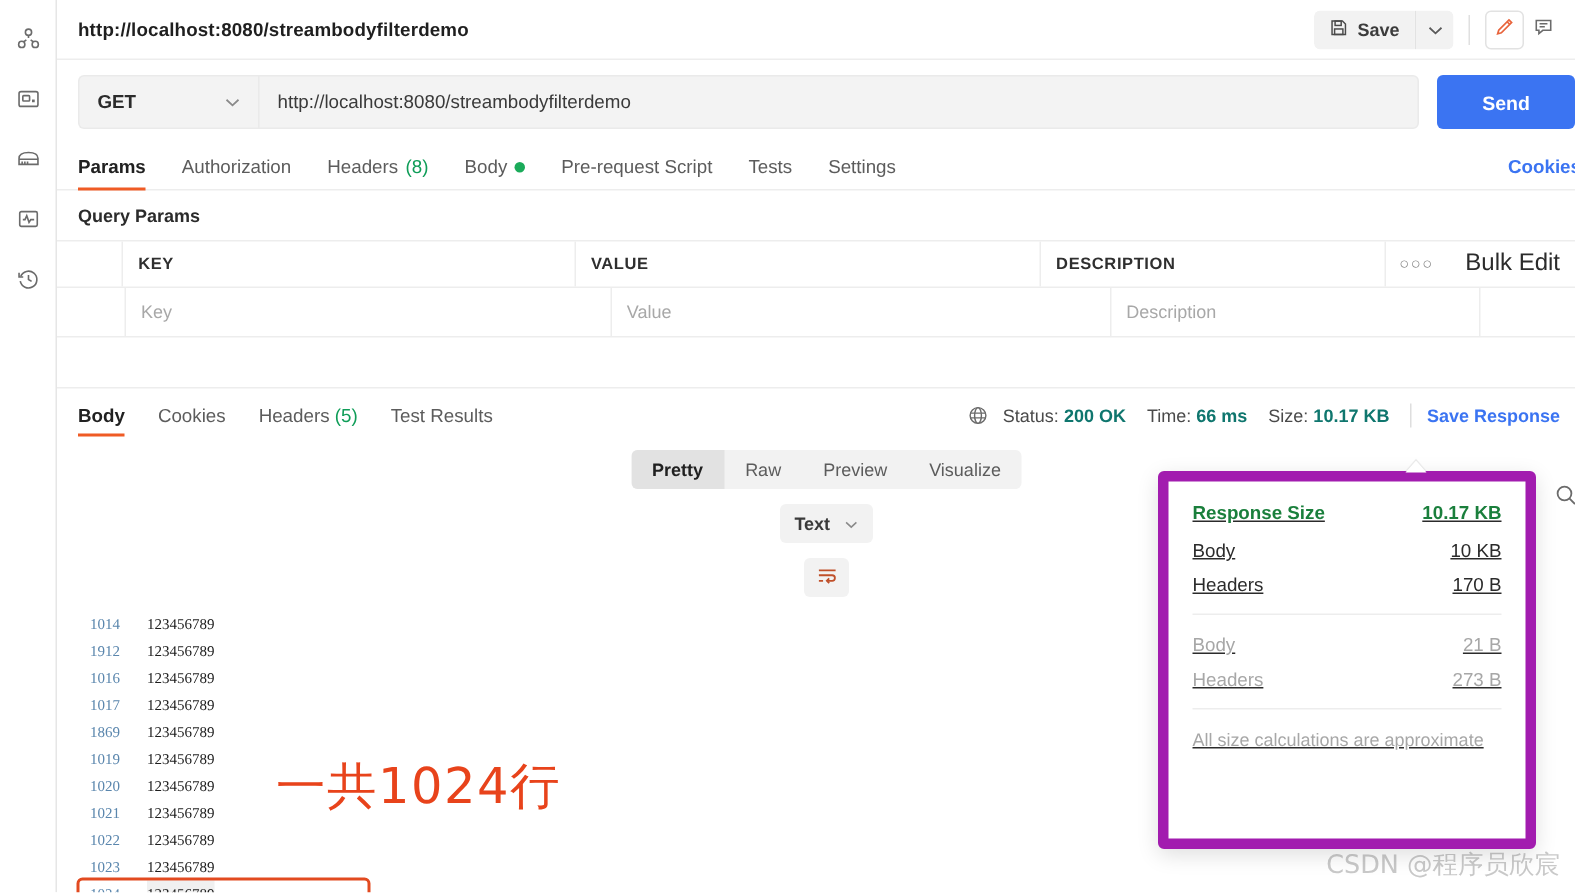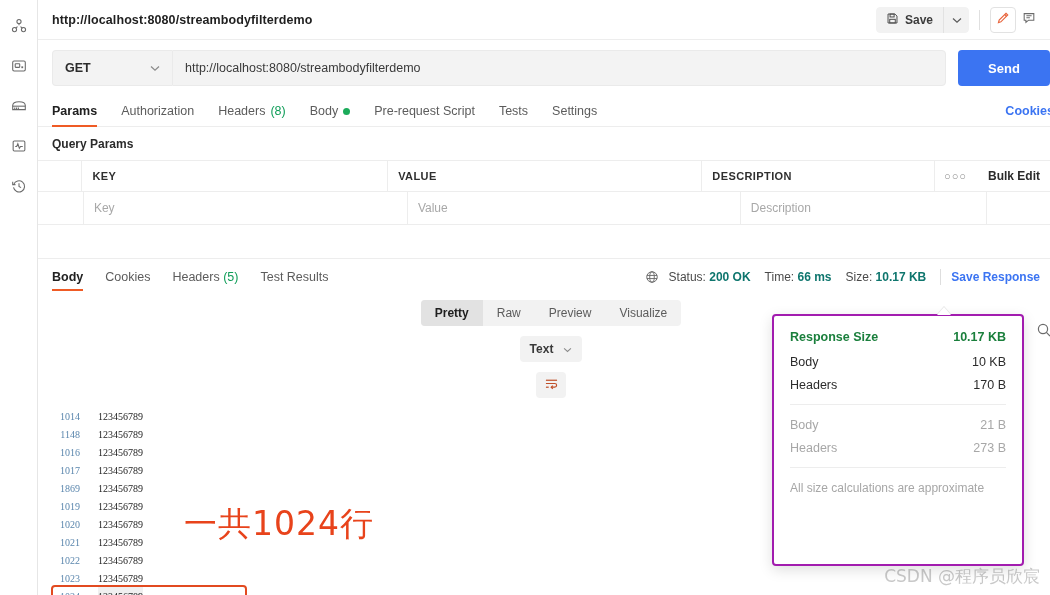--- a/index.html
+++ b/index.html
@@ -109,21 +109,21 @@
   .qrow.body { height:33px; }
   .qcell { display:flex; align-items:center; padding:0 10px; border-right:1px solid #ededed; }
   .qcell.chk { width:46px; }
   .qcell.key { width:325px; }
   .qcell.val { width:334px; }
   .qcell.desc { width:247px; }
   .qcell.dots { width:41px; justify-content:center; border-right:none; }
   .qcell.bulk { flex:1; border-right:none; padding-left:12px; }
   .qhead { font-size:11px; font-weight:700; color:#2f2f2f; letter-spacing:.4px; }
   .qph { font-size:12px; color:#a8a8a8; }
-  .bulk-link { font-size:12px; font-weight:700; color:#2b2b2b; white-space:nowrap; cursor:pointer; }
+  .bulk-link { font-size:16px; font-weight:400; color:#2b2b2b; white-space:nowrap; cursor:pointer; }
   .dots-ico { color:#8a8a8a; font-size:11px; letter-spacing:1px; cursor:pointer; }
   .qspacer { height:34px; border-bottom:1px solid #ededed; }
 
   
   .resp { position:relative; }
   .resptabs { display:flex; align-items:flex-end; padding:10px 0 0 14px; height:32px; position:relative; }
   .restab {
     position:relative; margin-right:22px; padding-bottom:7px;
     font-size:12.5px; color:#5c5c5c; cursor:pointer; white-space:nowrap;
   }
@@ -185,22 +185,22 @@
 
   
   .watermark {
     position:absolute; right:10px; bottom:7px; font-size:17px; color:#c9c9c9;
     font-family:"DejaVu Sans", sans-serif; white-space:nowrap;
   }
 
   
   .popover {
     position:absolute; left:772px; top:314px; width:252px; height:252px;
-    background:#fff; border:2px solid #a21caf; border-radius:4px;
-    box-shadow:0 4px 14px rgba(0,0,0,.13); padding:14px 16px 0 16px; z-index:40;
+    background:#fff; border:7px solid #a21caf; border-radius:4px;
+    box-shadow:0 4px 14px rgba(0,0,0,.13); padding:14px 16px 0 16px; z-index:40;text-decoration:underline;
   }
   .pop-arrow {
     position:absolute; left:937px; top:307px; width:14px; height:8px; z-index:41;
   }
   .pop-arrow::before {
     content:""; position:absolute; left:0; top:0;
     border-left:7px solid transparent; border-right:7px solid transparent;
     border-bottom:8px solid #fff;
     filter: drop-shadow(0 -1px 0 #e4e4e4);
   }
@@ -456,21 +456,21 @@
           </span>
         </div>
       </div>
 
       <div class="code">
         <div class="cline">
           <span class="lnum">1014</span>
           <span class="ctext">123456789</span>
         </div>
         <div class="cline">
-          <span class="lnum">1148</span>
+          <span class="lnum">1912</span>
           <span class="ctext">123456789</span>
         </div>
         <div class="cline">
           <span class="lnum">1016</span>
           <span class="ctext">123456789</span>
         </div>
         <div class="cline">
           <span class="lnum">1017</span>
           <span class="ctext">123456789</span>
         </div>

